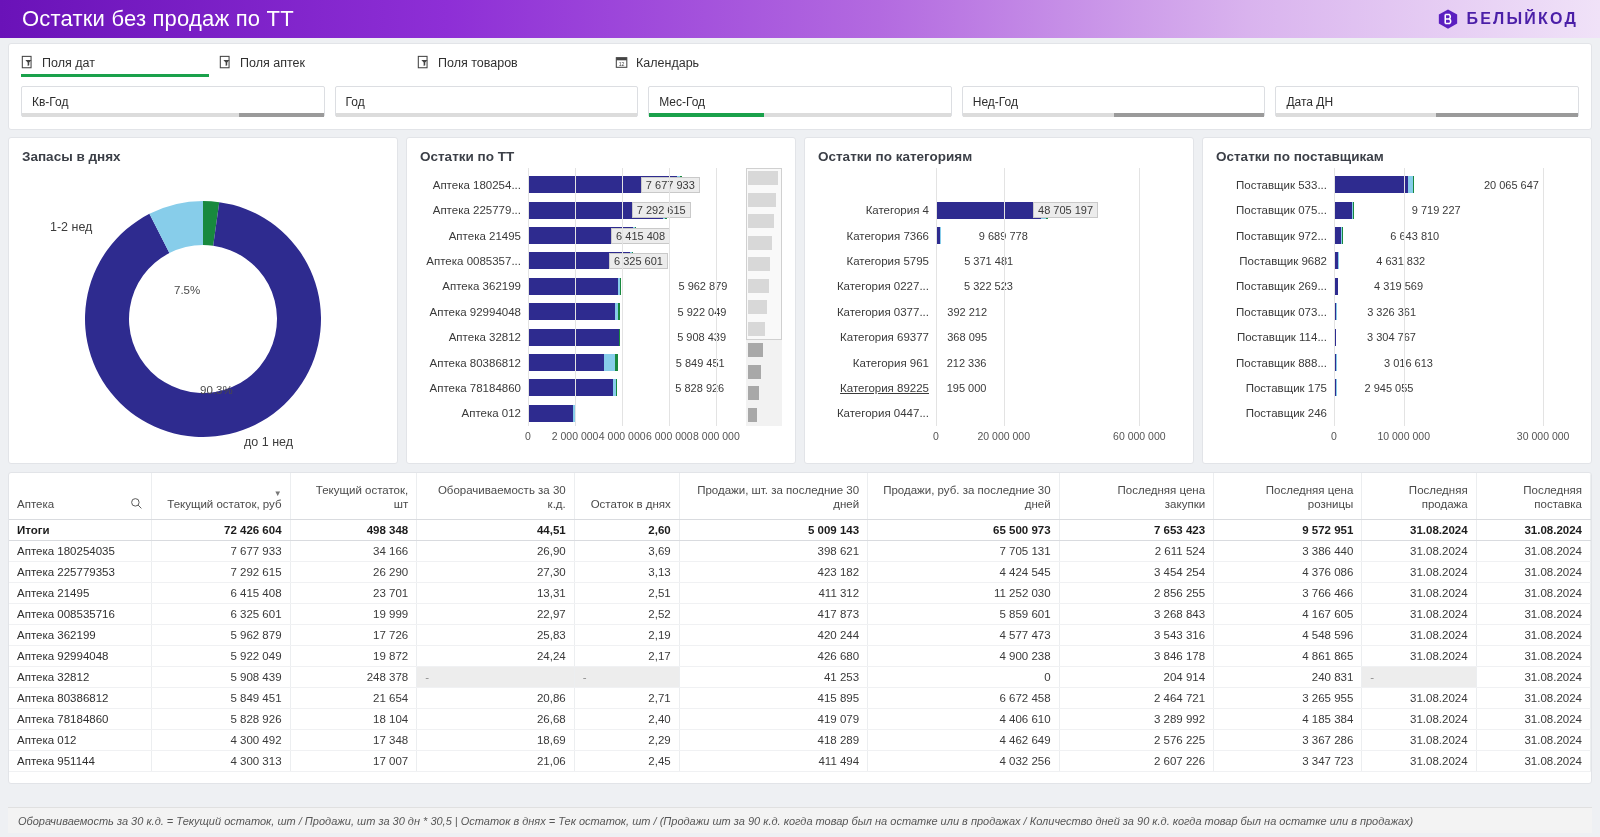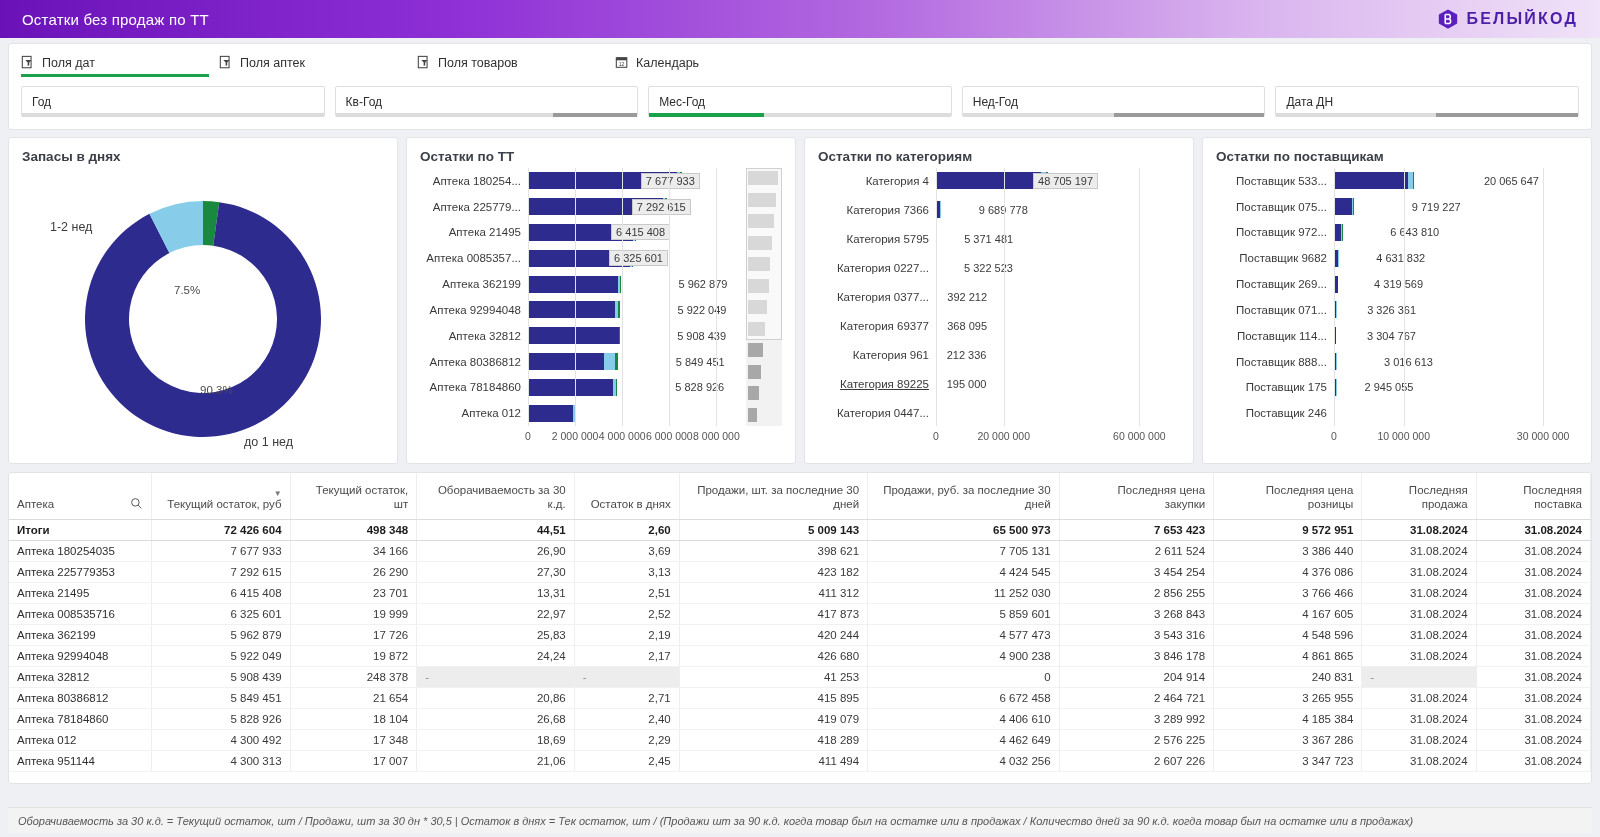--- a/index.html
+++ b/index.html
@@ -10,21 +10,21 @@
     overflow: hidden;
   }
 
   
   .app-header {
     height: 38px; width: 100%;
     background: linear-gradient(90deg, #6a12b8 0%, #8e2fd6 28%, #b36ae0 55%, #d9b3ee 78%, #f0e2f8 100%);
     display: flex; align-items: center; justify-content: space-between;
     padding: 0 22px;
   }
-  .app-title { color: #fff; font-size: 15px; letter-spacing: .2px; }
+  .app-title { color: #fff; font-size: 22px; letter-spacing: .2px; }
   .logo-wrap { display: flex; align-items: center; gap: 7px; }
   .logo-mark { width: 22px; height: 22px; }
   .logo-text { color: #4b1fa8; font-size: 16px; font-weight: bold; letter-spacing: 2.2px; }
 
   
   .filter-bar {
     margin: 5px 8px 0 8px;
     background: #fff; border: 1px solid #e2e4e8; border-radius: 3px;
     padding: 8px 12px 12px 12px;
   }
@@ -61,21 +61,21 @@
   .panel.chart { flex: 1; }
 
   
   .donut-area { position: relative; height: 278px; }
   .donut-svg { position: absolute; left: 50%; top: 26px; transform: translateX(-50%); }
   .donut-lbl { position: absolute; font-size: 12.5px; color: #3c3c3c; }
   .donut-pct { position: absolute; font-size: 11.5px; color: #4a4a4a; }
 
   
   .bars-area { position: relative; height: 258px; display: flex; }
-  .bars-col { flex: 1; display: flex; flex-direction: column; justify-content: space-between; }
+  .bars-col { flex: 1; display: flex; flex-direction: column; justify-content: flex-end; }
   .bar-row { display: flex; align-items: center; height: 25.4px; }
   .bar-name {
     font-size: 11.5px; color: #3a3a3a; text-align: right;
     padding-right: 7px; white-space: nowrap; overflow: hidden;
   }
   .bar-track { flex: 1; position: relative; height: 100%; display: flex; align-items: center; }
   .bar-stack { height: 17px; display: flex; }
   .seg-a { background: #2e2b8f; }
   .seg-b { background: #87cdea; }
   .seg-c { background: #18893e; }
@@ -172,28 +172,28 @@
         <rect x="1.5" y="2.5" width="12" height="11" fill="none" stroke="#444" stroke-width="1.2"></rect>
         <rect x="1.5" y="2.5" width="12" height="3" fill="#444"></rect>
         <text x="7.5" y="12" font-size="6" text-anchor="middle" fill="#444" font-family="Liberation Sans, sans-serif">12</text>
       </svg>
       <span>Календарь</span>
     </div>
   </div>
 
   <div class="filter-fields">
     <div class="field">
-      <span class="field-label">Год</span>
-      <span class="field-bar"></span>
-    </div>
-    <div class="field">
       <span class="field-label">Кв-Год</span>
       <span class="field-bar">
           <i style="right:0;width:28%;background:#9a9a9a;"></i>
         </span>
+    </div>
+    <div class="field">
+      <span class="field-label">Год</span>
+      <span class="field-bar"></span>
     </div>
     <div class="field">
       <span class="field-label">Мес-Год</span>
       <span class="field-bar">
           <i style="left:0;width:38%;background:#1aa14b;"></i>
         </span>
     </div>
     <div class="field">
       <span class="field-label">Нед-Год</span>
       <span class="field-bar">
@@ -548,21 +548,21 @@
             <div class="bar-track">
               <div class="bar-stack" style="width: 12.34%;">
                 <span class="seg-a" style="width: 12.2%;"></span>
                 <span class="seg-b" style="width: 0.114286%;"></span>
                 <span class="seg-c" style="width: 0.0257142%;"></span>
               </div>
               <div class="bar-val" style="position: absolute; left: calc(12.34% + 5px);">4 319 569</div>
             </div>
           </div>
           <div class="bar-row">
-            <div class="bar-name" style="width: 118px;">Поставщик 071...</div>
+            <div class="bar-name" style="width: 118px;">Поставщик 073...</div>
             <div class="bar-track">
               <div class="bar-stack" style="width: 9.50286%;">
                 <span class="seg-a" style="width: 8.82857%;"></span>
                 <span class="seg-b" style="width: 0.628571%;"></span>
                 <span class="seg-c" style="width: 0.0457142%;"></span>
               </div>
               <div class="bar-val" style="position: absolute; left: calc(9.50286% + 5px);">3 326 361</div>
             </div>
           </div>
           <div class="bar-row">

